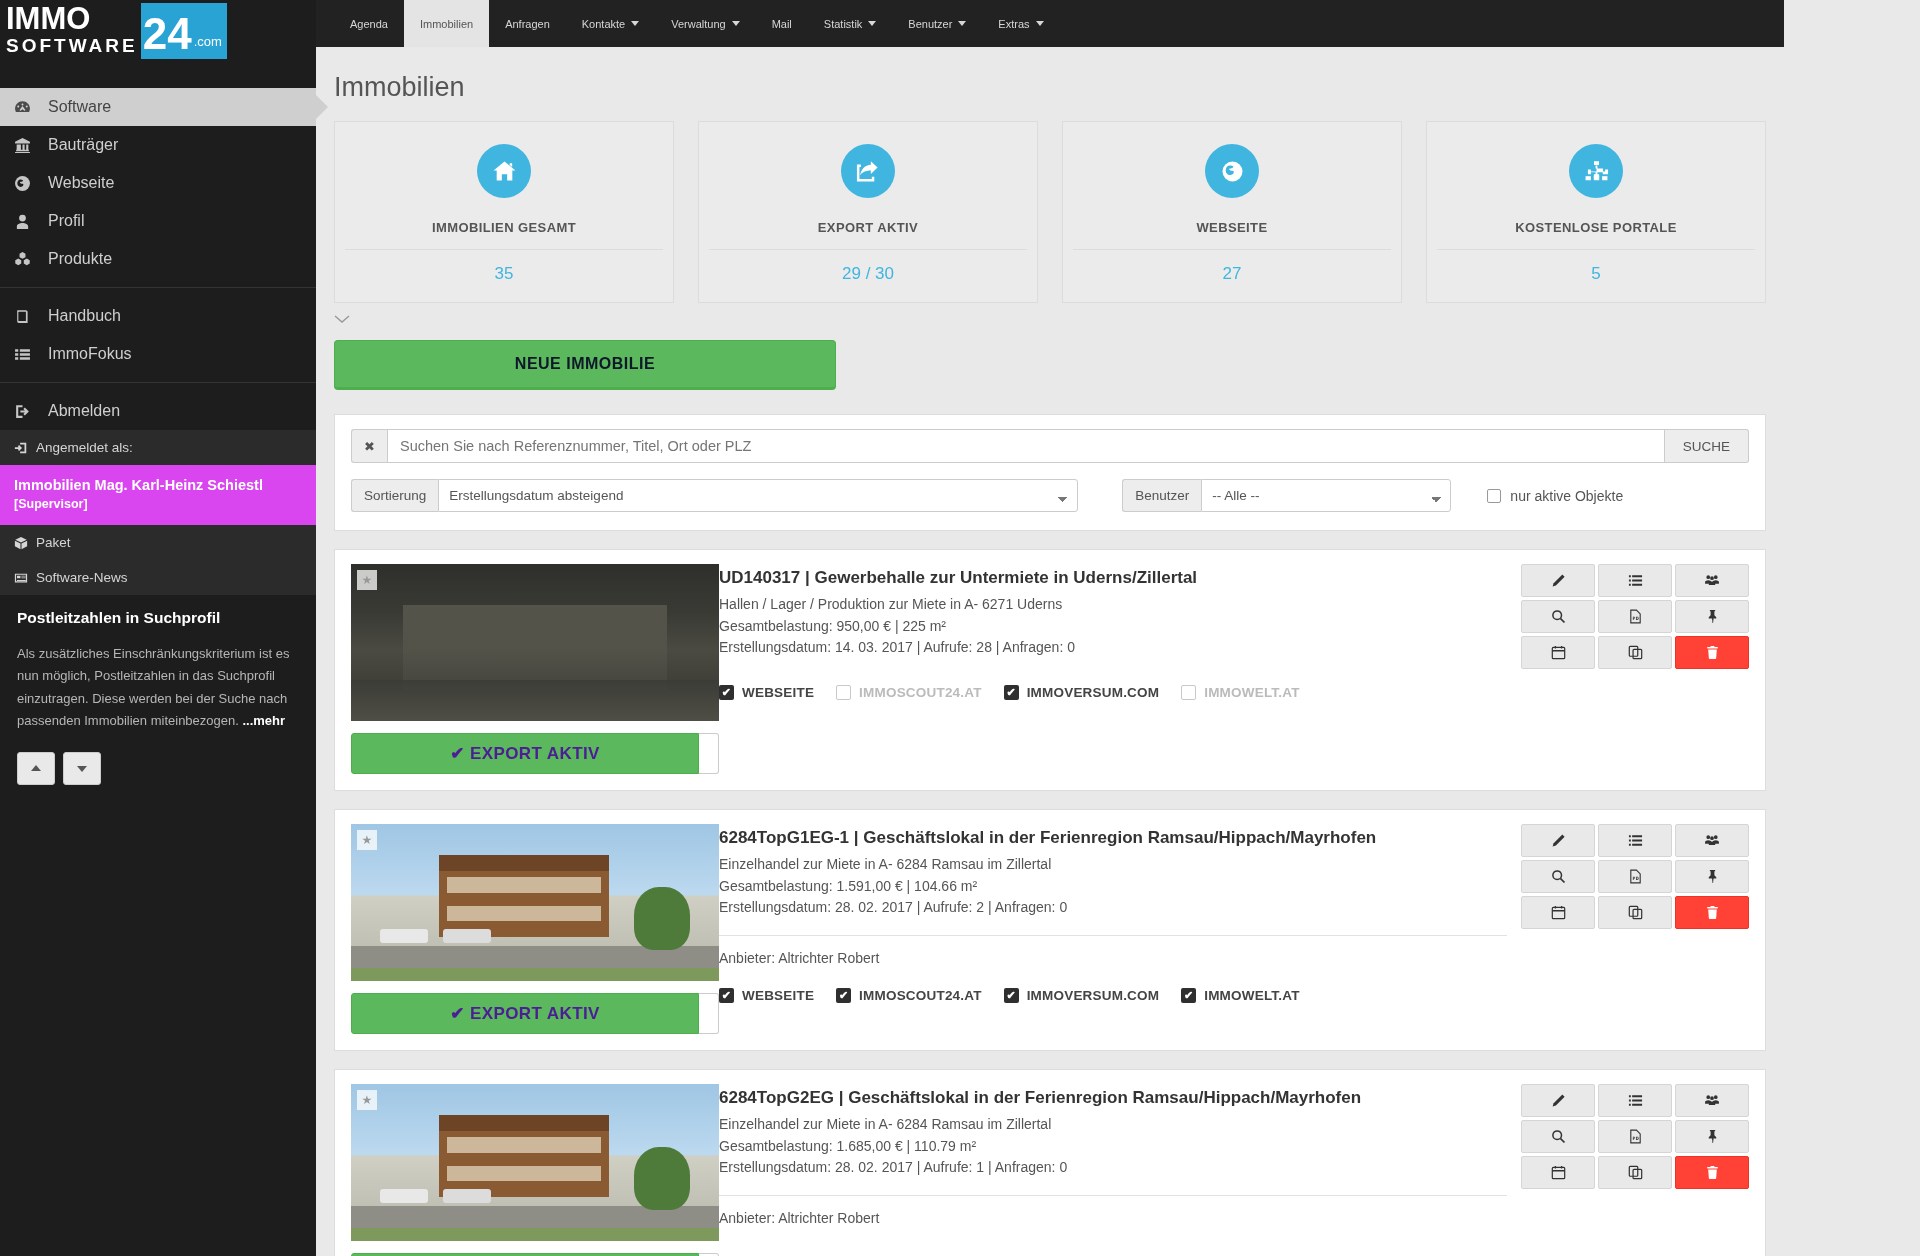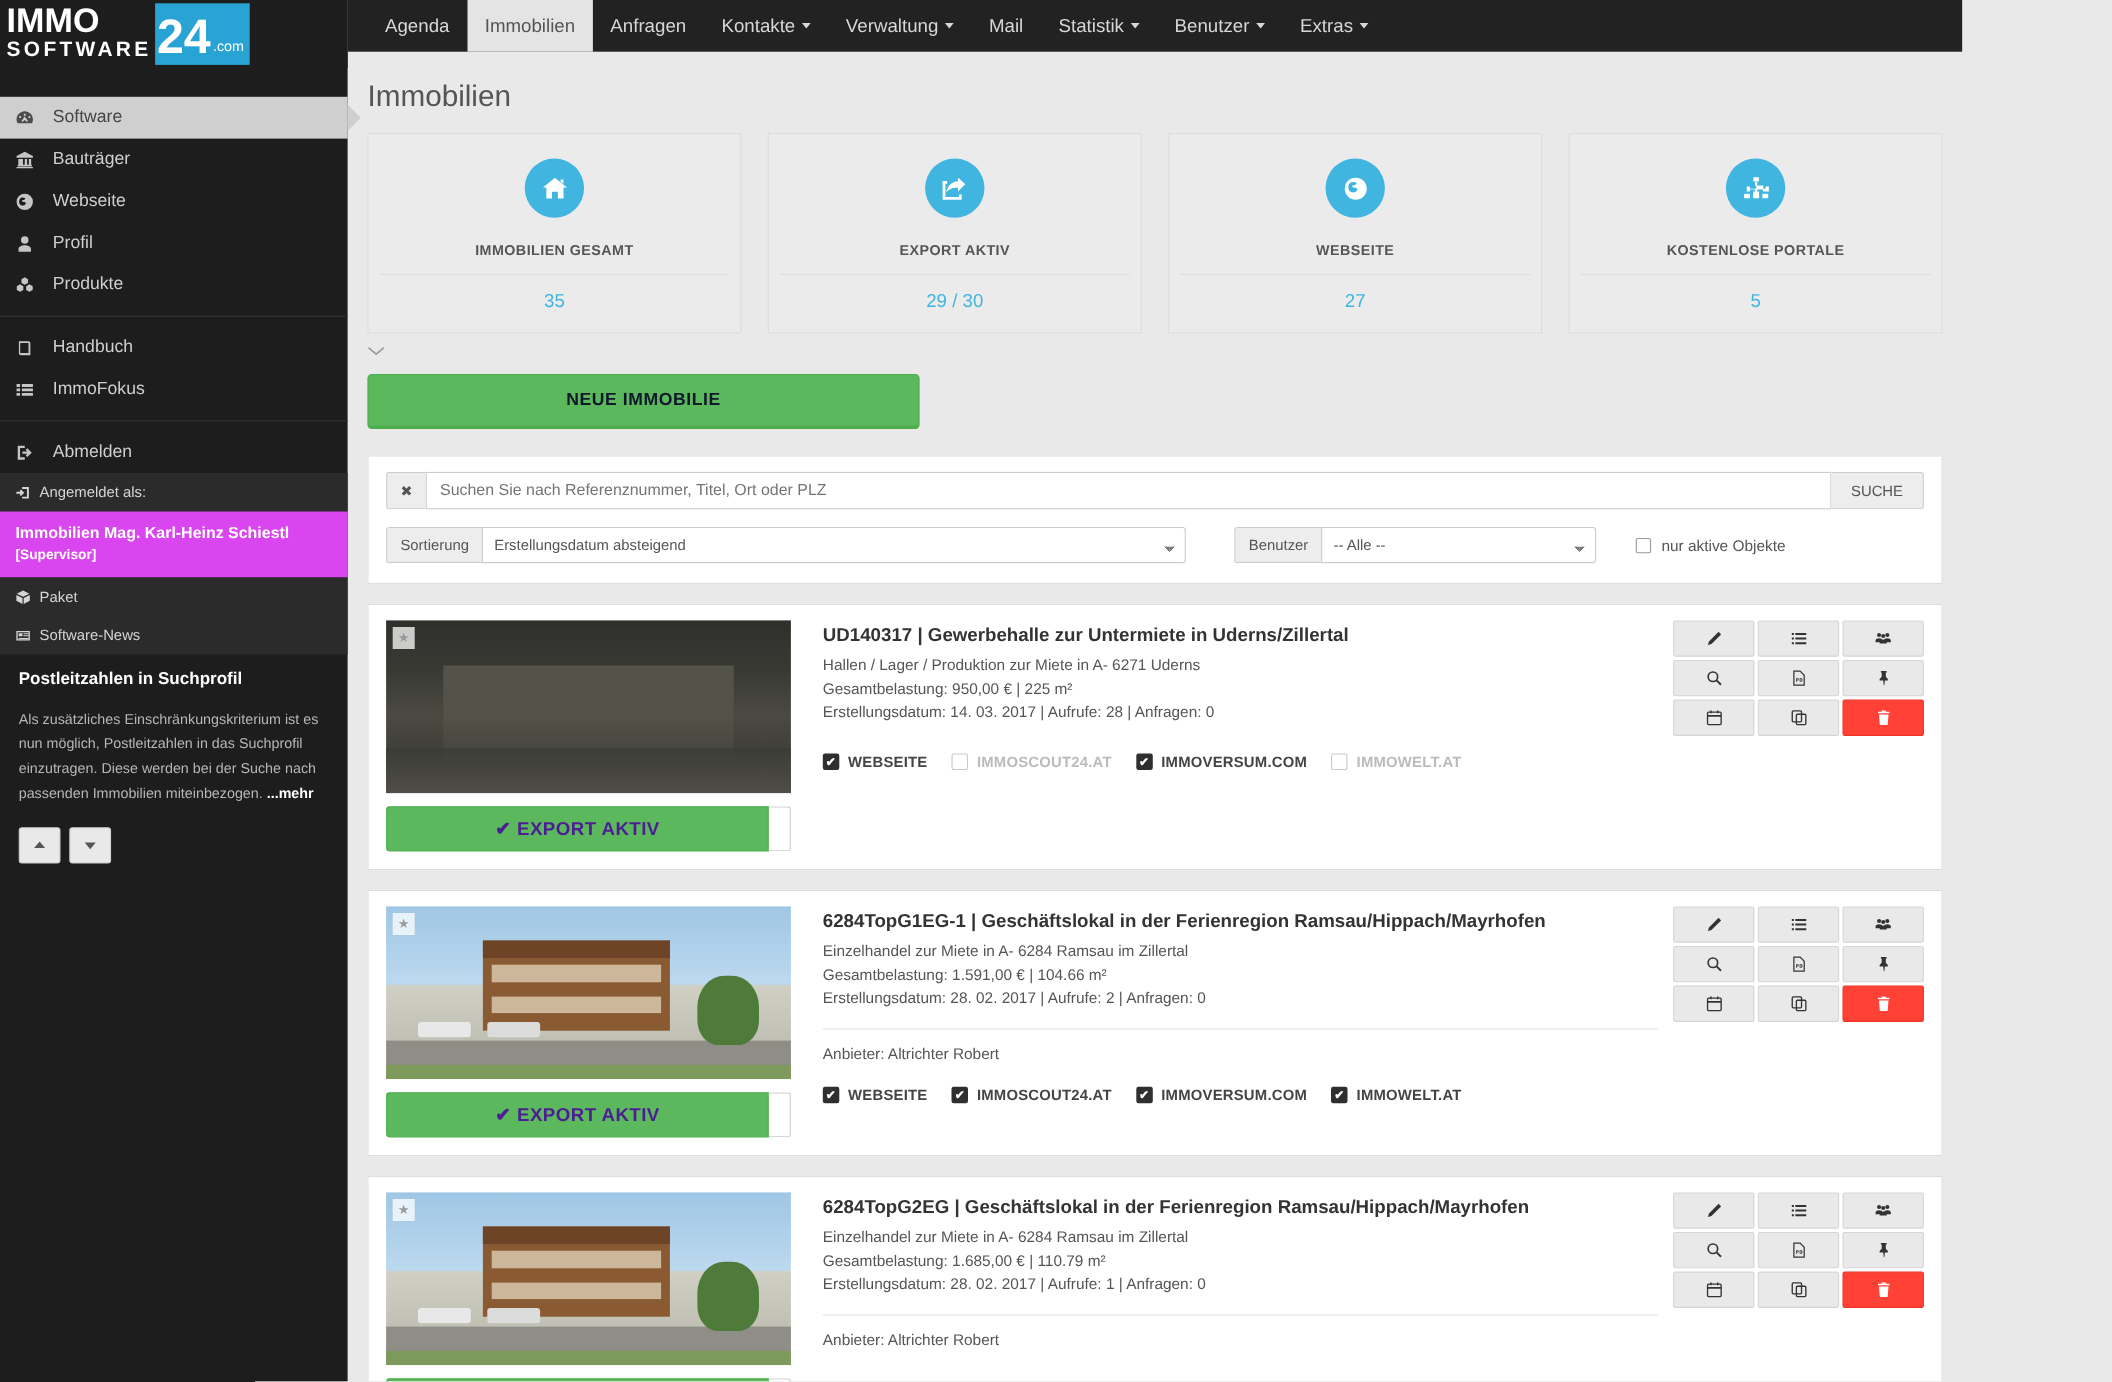--- a/index.html
+++ b/index.html
@@ -58,21 +58,21 @@
   .news-btns { display:flex; gap:8px; margin-top:20px; }
   .news-btn {
     width:38px; height:33px; background:#e9e9e9; border:1px solid #ccc; border-radius:3px;
     display:flex; align-items:center; justify-content:center; color:#555; font-size:11px; cursor:pointer;
   }
 
   
   .main { flex:1; display:flex; flex-direction:column; background:#e9e9e9; overflow:hidden;}
   .topbar { height:47px; background:#222; display:flex; align-items:stretch; padding-left:18px; flex:0 0 47px;}
   .tb-item {
-    display:flex; align-items:center; padding:0 16px; color:#d7d7d7; font-size:17px; cursor:pointer;
+    display:flex; align-items:center; padding:0 16px; color:#d7d7d7; font-size:11px; cursor:pointer;
   }
   .tb-item.active { background:#e4e4e4; color:#555; }
   .caret { display:inline-block; margin-left:6px; border-left:4px solid transparent; border-right:4px solid transparent; border-top:5px solid currentColor;}
 
   .page-title { font-size:27px; color:#555; font-weight:normal; padding:25px 0 18px 18px; }
 
   .content { padding:0 18px 0 18px; overflow:hidden; flex:1;}
 
   .stats { display:flex; gap:0; background:#e9e9e9; }
   .stat-card {
@@ -161,21 +161,21 @@
   .th-house .tree{ position:absolute; right:8%; bottom:20%; width:15%; height:40%; background:#4e7a3a; border-radius:45% 45% 35% 35%;}
   .th-house .grass{ position:absolute; left:0; bottom:0; width:100%; height:8%; background:#7d9a5c;}
 
   .export-bar { display:flex; margin-top:12px; width:368px; }
   .export-on {
     flex:1; background:#5cb85c; border:1px solid #4cae4c; color:#4c1d95; font-size:17px; font-weight:bold;
     letter-spacing:.4px; text-align:center; padding:9px 0; border-radius:3px 0 0 3px; cursor:pointer;
   }
   .export-knob { width:20px; background:#fff; border:1px solid #ccc; border-left:none; border-radius:0 3px 3px 0; cursor:pointer;}
 
-  .prop-mid { flex:1; padding-left:29px; padding-right:14px; min-width:0;}
+  .prop-mid { flex:1; padding-right:14px; min-width:0;}
   .prop-title { font-size:17px; font-weight:bold; color:#333; margin:4px 0 6px 0;}
   .prop-line { font-size:14px; color:#555; line-height:1.55; }
   .prop-anbieter { font-size:14px; color:#555; padding-top:14px; margin-top:16px; border-top:1px solid #e2e2e2;}
   .portal-row { display:flex; gap:22px; align-items:center; margin-top:26px;}
   .portal { display:flex; align-items:center; gap:8px; font-size:13.5px; font-weight:bold; letter-spacing:.2px;}
   .portal.on { color:#444; }
   .portal.off { color:#bbb; }
   .pchk { width:15px; height:15px; border-radius:2px; display:inline-flex; align-items:center; justify-content:center; font-size:11px; }
   .pchk.on { background:#2f2f2f; color:#fff; }
   .pchk.off { background:#fff; border:1px solid #c9c9c9; }

